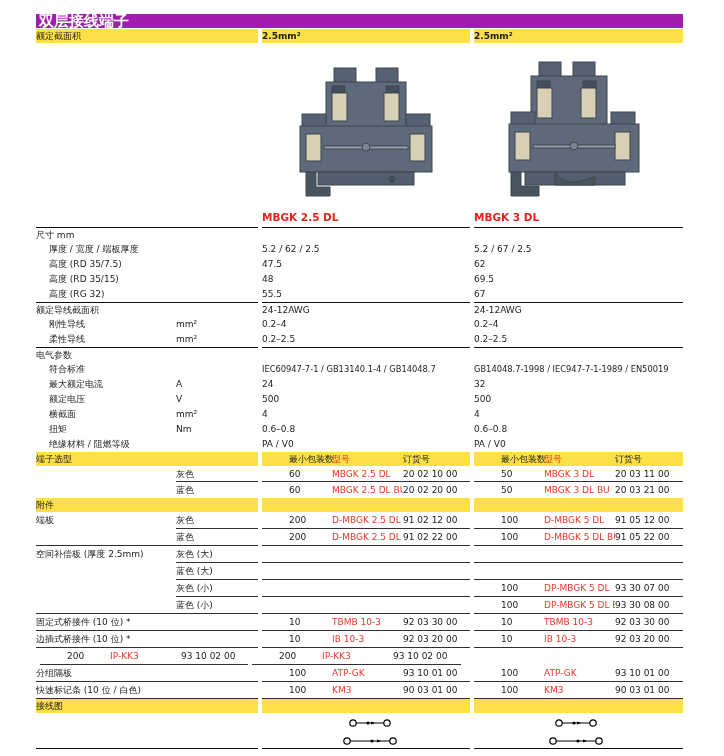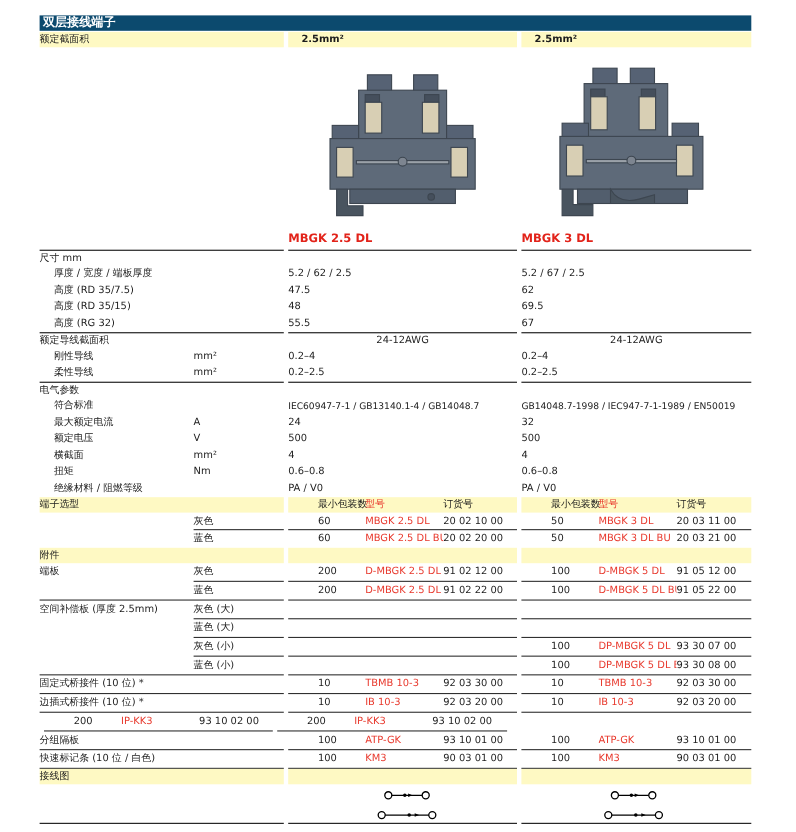--- a/index.html
+++ b/index.html
@@ -1,46 +1,46 @@
 <!DOCTYPE html>
 <html><head>
 <meta charset="utf-8">
 <style>
   html,body{margin:0;padding:0;background:#fff;}
   body{width:724px;height:756px;overflow:hidden;
        font-family:"DejaVu Sans","Liberation Sans",sans-serif;
        color:#1c1c1c;font-size:9px;}
   .page{padding:14px 0 0 36px;width:647px;}
 
-  .titlebar{width:644px;height:14px;line-height:14px;background:#0c4a6e;color:#fff;
-            font-weight:bold;font-size:11px;padding-left:3px;margin-bottom:1px;}
+  .titlebar{width:644px;height:14px;line-height:14px;background:#a21caf;color:#fff;
+            font-weight:bold;font-size:15px;padding-left:3px;margin-bottom:1px;}
 
   .trow{display:flex;width:647px;}
   .h14{height:14px;line-height:14px;}
   .h15{height:15px;line-height:15px;}
   .h16{height:16px;line-height:16px;}
   .h17{height:17px;line-height:17px;}
 
   .cA{width:222px;display:flex;box-sizing:border-box;}
   .cB{width:208px;margin-left:4px;display:flex;box-sizing:border-box;white-space:nowrap;}
   .cC{width:209px;margin-left:4px;display:flex;box-sizing:border-box;white-space:nowrap;}
 
   .lbl{flex:1;padding-left:13px;white-space:nowrap;overflow:hidden;}
   .flush{padding-left:0;}
   .unit{width:82px;box-sizing:border-box;white-space:nowrap;}
   .q{width:70px;box-sizing:border-box;padding-left:27px;}
   .m{width:71px;box-sizing:border-box;overflow:hidden;}
   .o{flex:1;box-sizing:border-box;}
 
-  .gray{background:#fef9c3;}
+  .gray{background:#fde047;}
   .red{color:#E8382C;}
-  .b{font-weight:bold;margin-left:12px;}
+  .b{font-weight:bold;}
   .small{font-size:8.3px;}
   .bb{border-bottom:1px solid #303030;}
-  .tb{border-top:1.5px solid #101010;justify-content:center;}
+  .tb{border-top:1.5px solid #101010;}
   .bbT{border-bottom:1.5px solid #101010;}
 
   .imgrow{height:164px;align-items:flex-end;}
   .imgrow .cB,.imgrow .cC{justify-content:center;align-items:flex-end;}
   .prow{height:20px;line-height:20px;}
   .pname{font-weight:bold;font-size:10.5px;color:#E2231A;}
   .drow{height:36px;}
   .drow .cB,.drow .cC{align-items:center;}
 </style>
 </head>

